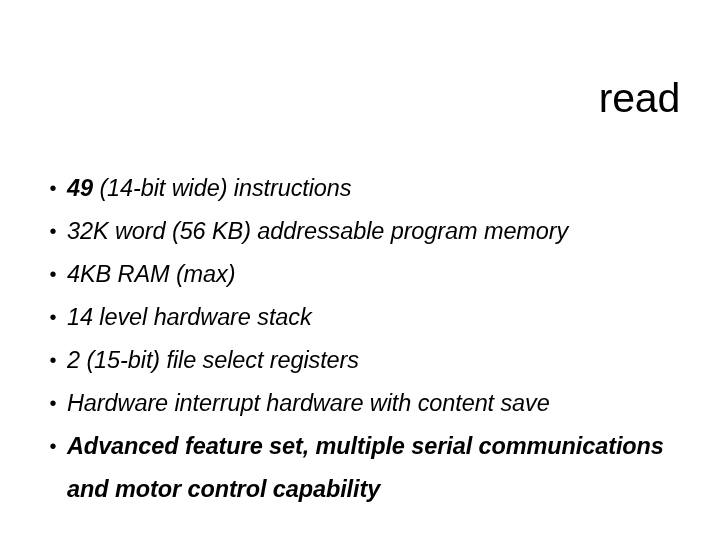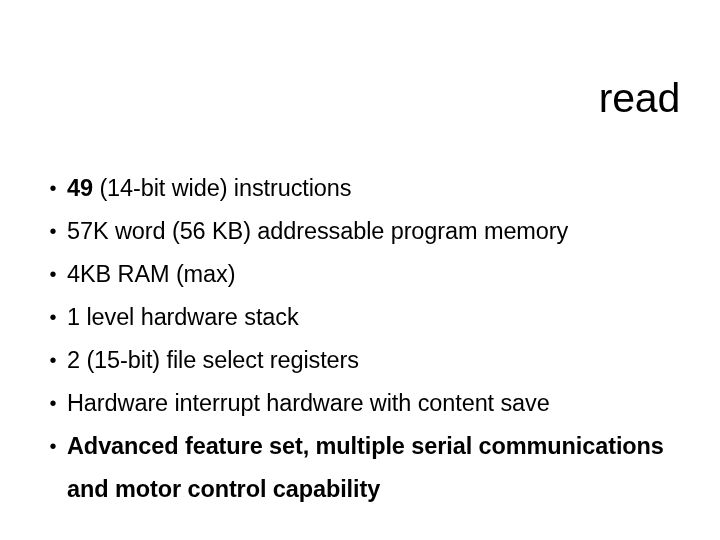--- a/index.html
+++ b/index.html
@@ -77,20 +77,21 @@
     width: 14px;
     line-height: 43px;
     font-size: 20px;
     text-align: center;
     color: #000000;
     user-select: none;
   }
 
   li.bullet-item .bullet-text {
     display: block;
+    font-style: italic;
   }
 
   
   li.bullet-item .strong {
     font-weight: 700;
   }
   li.bullet-item.is-bold .bullet-text {
     font-weight: 700;
   }
 </style>
@@ -106,31 +107,31 @@
   <div id="body-block">
     <ul class="bullets">
 
       <li class="bullet-item">
         <span class="bullet-marker">•</span>
         <span class="bullet-text"><span class="strong">49</span><span> (14-bit wide) instructions</span></span>
       </li>
 
       <li class="bullet-item">
         <span class="bullet-marker">•</span>
-        <span class="bullet-text">57K word (56 KB) addressable program memory</span>
+        <span class="bullet-text">32K word (56 KB) addressable program memory</span>
       </li>
 
       <li class="bullet-item">
         <span class="bullet-marker">•</span>
         <span class="bullet-text">4KB RAM (max)</span>
       </li>
 
       <li class="bullet-item">
         <span class="bullet-marker">•</span>
-        <span class="bullet-text">1 level hardware stack</span>
+        <span class="bullet-text">14 level hardware stack</span>
       </li>
 
       <li class="bullet-item">
         <span class="bullet-marker">•</span>
         <span class="bullet-text">2 (15-bit) file select registers</span>
       </li>
 
       <li class="bullet-item">
         <span class="bullet-marker">•</span>
         <span class="bullet-text">Hardware interrupt hardware with content save</span>

